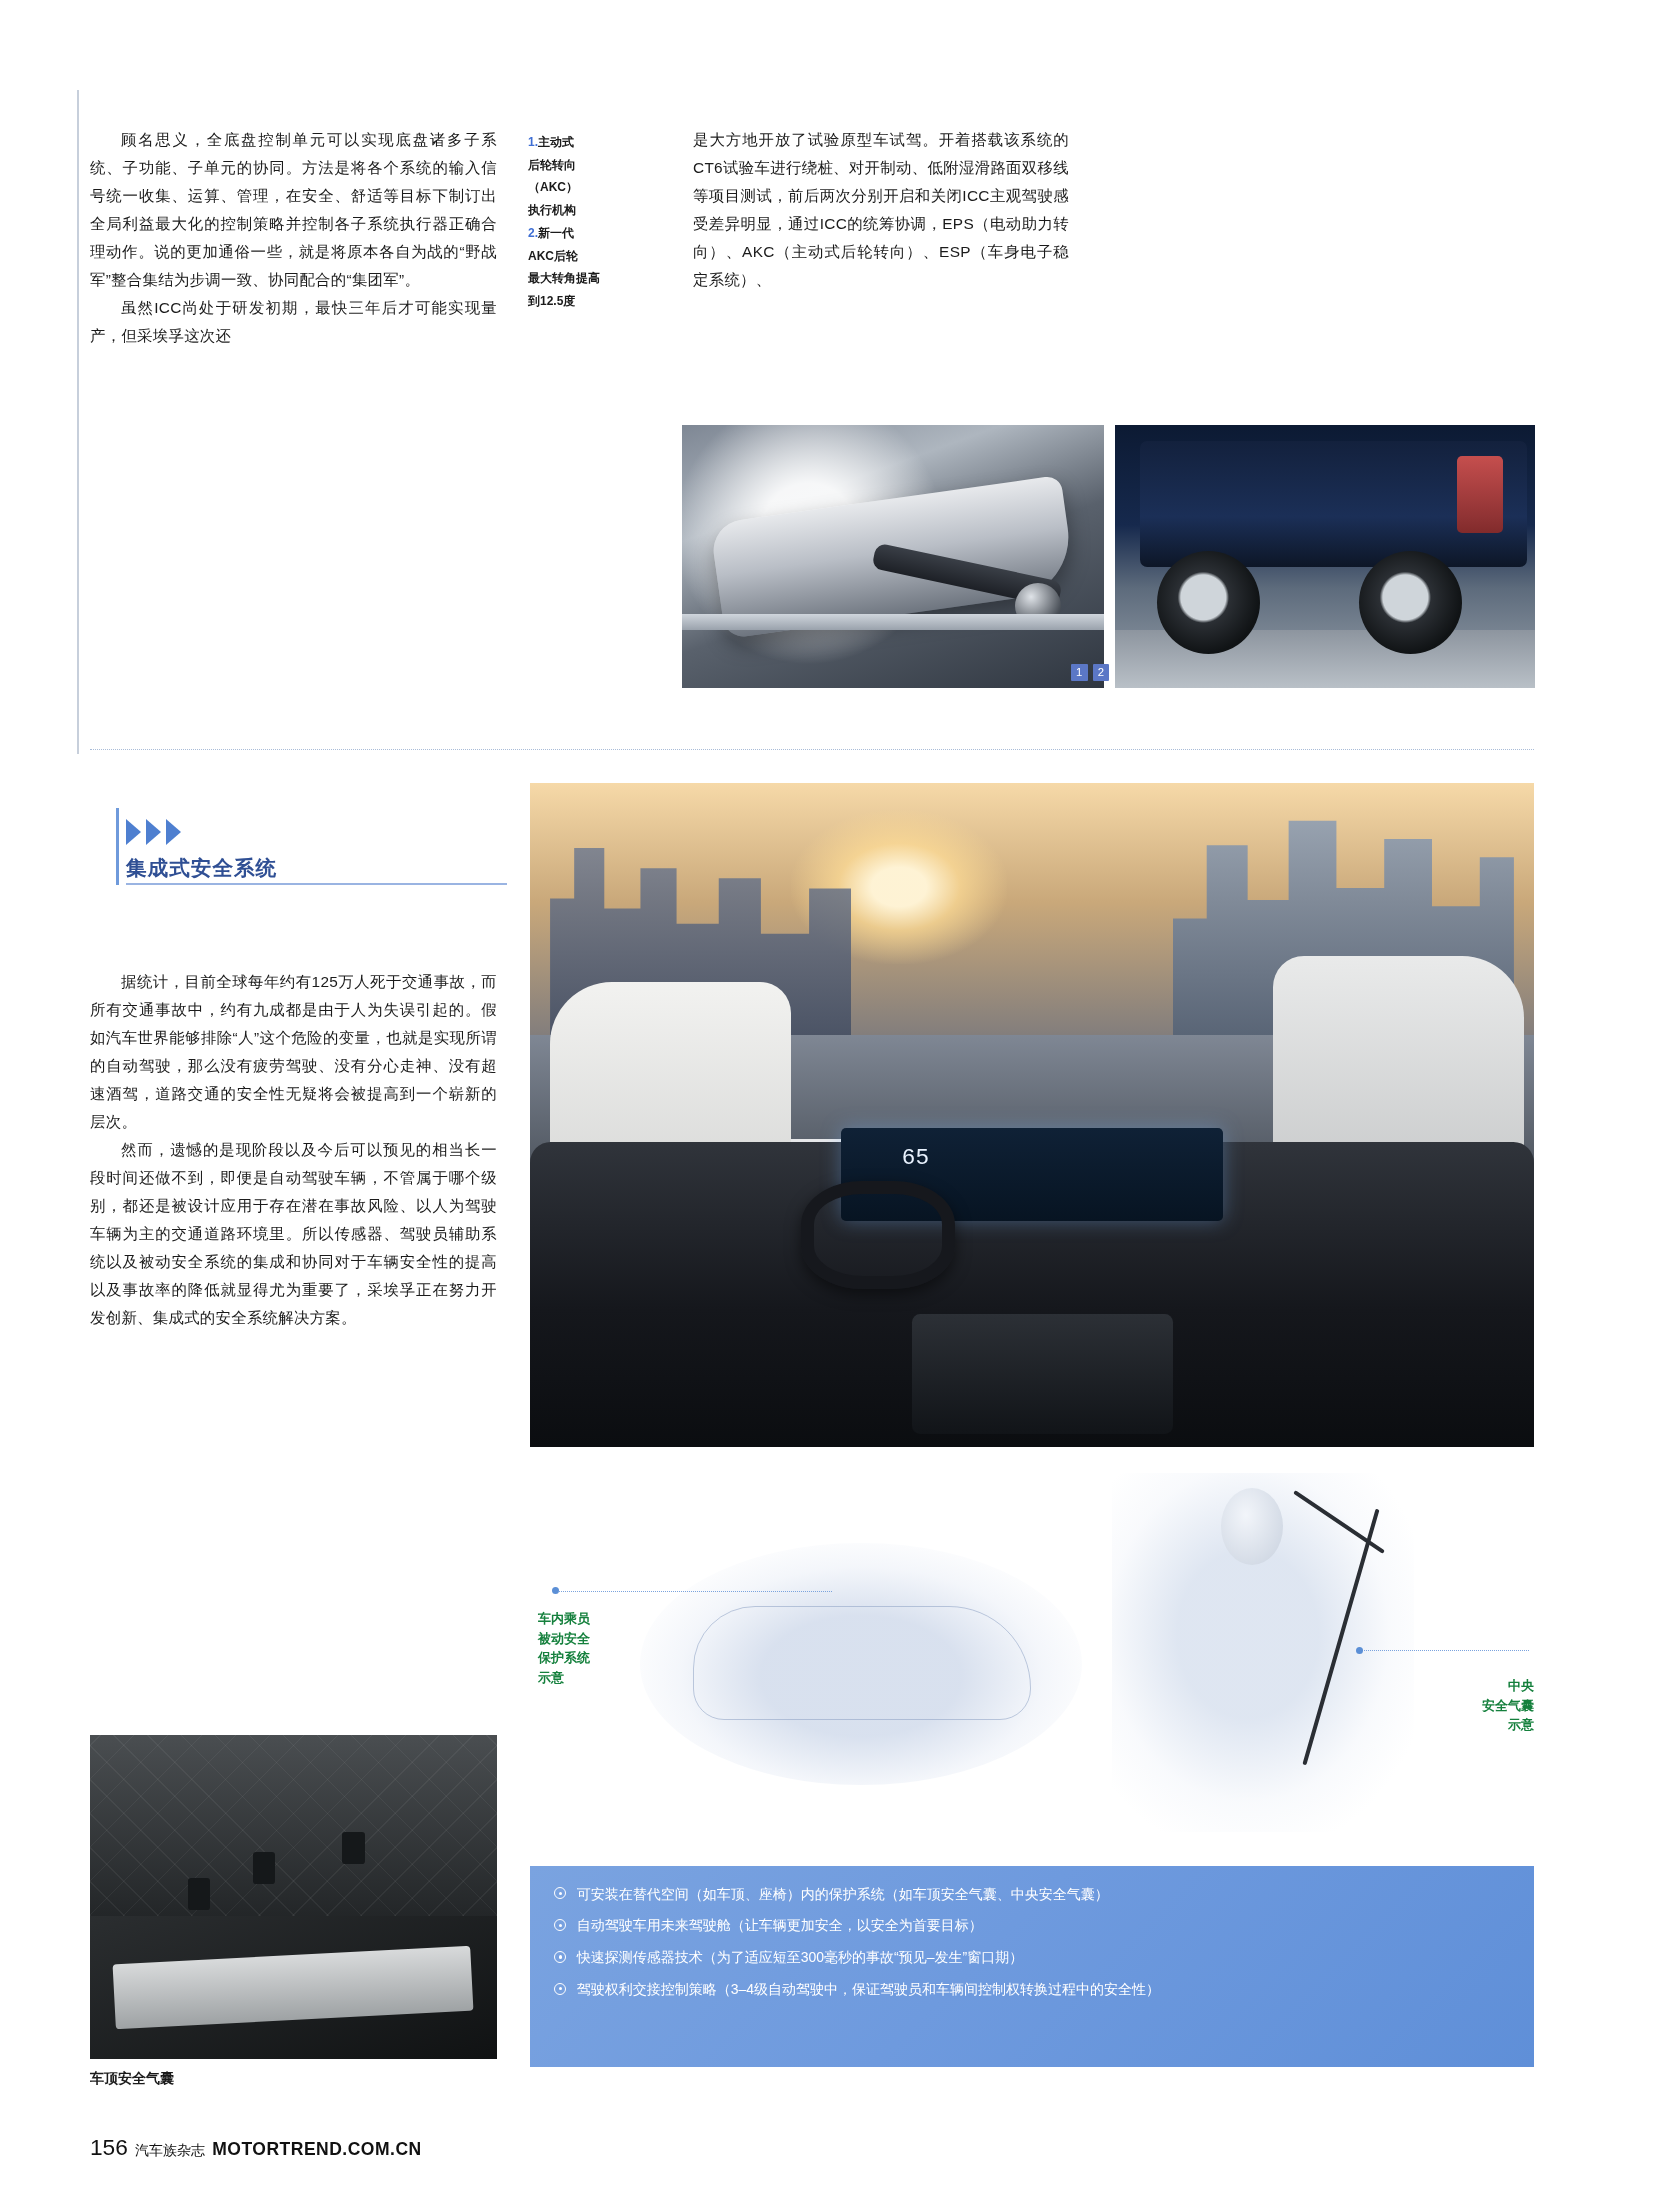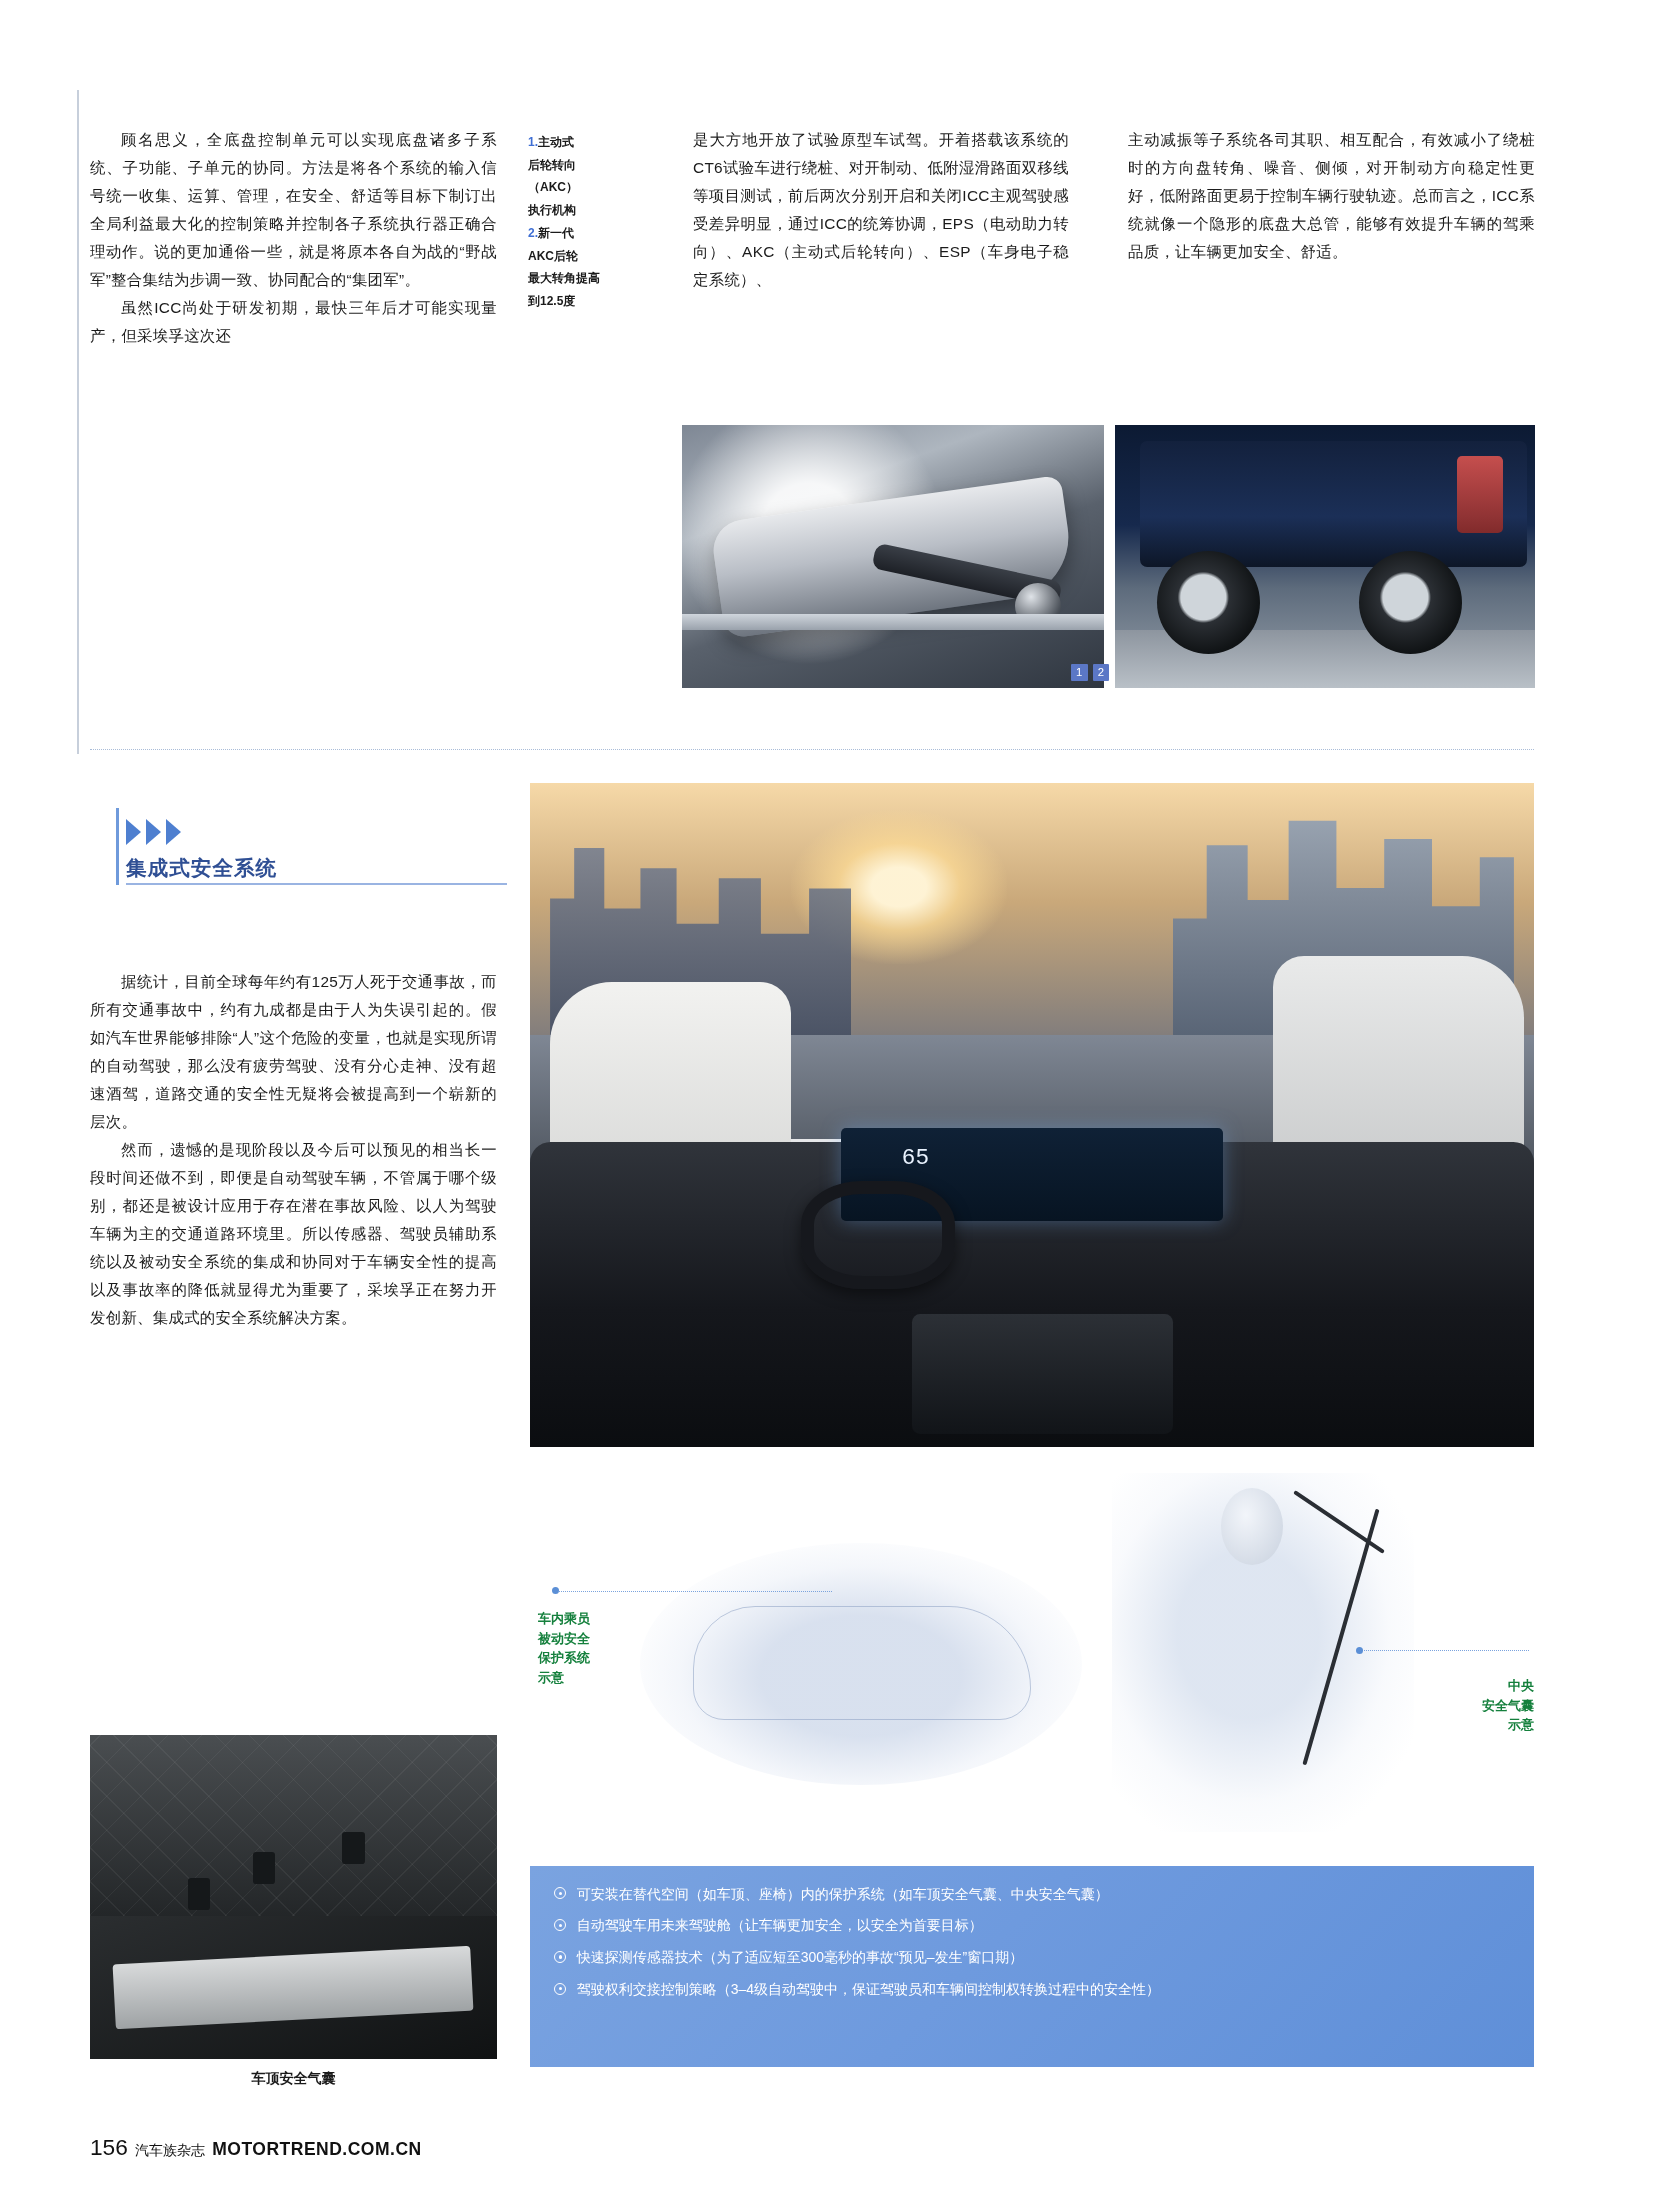--- a/index.html
+++ b/index.html
@@ -251,21 +251,21 @@
     position: absolute; left: 6%; bottom: 12%; width: 88%; height: 20%;
     background: linear-gradient(180deg,#d8dadb,#9ea2a4);
     border-radius: 4.1px;
     transform: rotate(-3deg);
   }
   .roof-clip {
     position: absolute; width: 22.7px; height: 32px; background: #15181a; border-radius: 3.1px;
   }
   .photo-roof-caption {
     position: absolute; left: 90px; top: 2070px; width: 407px;
-    text-align: center; font-size: 14px; color: #1b1b1b; font-weight: bold;
+    text-align: left; font-size: 14px; color: #1b1b1b; font-weight: bold;
   }
 
   
   .bluebox {
     position: absolute; left: 530px; top: 1866px; width: 1004px; height: 201px;
     background: linear-gradient(135deg,#7aa3e0 0%, #6e9ade 45%, #5f8fd8 100%);
     padding: 17.5px 24px;
   }
   .bluebox ul { list-style: none; margin: 0; padding: 0; }
   .bluebox li {
@@ -347,23 +347,20 @@
     <div><span class="num">2.</span><span>新一代</span></div>
     <div>AKC后轮</div>
     <div>最大转角提高</div>
     <div>到12.5度</div>
   </div>
 
   <div class="col col-b">
     <p class="noindent">是大方地开放了试验原型车试驾。开着搭载该系统的CT6试验车进行绕桩、对开制动、低附湿滑路面双移线等项目测试，前后两次分别开启和关闭ICC主观驾驶感受差异明显，通过ICC的统筹协调，EPS（电动助力转向）、AKC（主动式后轮转向）、ESP（车身电子稳定系统）、</p>
   </div>
 
-  <div class="col col-c">
-    <p class="noindent">主动减振等子系统各司其职、相互配合，有效减小了绕桩时的方向盘转角、噪音、侧倾，对开制动方向稳定性更好，低附路面更易于控制车辆行驶轨迹。总而言之，ICC系统就像一个隐形的底盘大总管，能够有效提升车辆的驾乘品质，让车辆更加安全、舒适。</p>
-  </div>
 
   <div class="photo photo-icc1">
     <div class="icc1-shape"></div>
     <div class="icc1-rod"></div>
     <div class="icc1-ball"></div>
     <div class="icc1-bar"></div>
 
   </div>
 
   <div class="photo photo-icc2">

